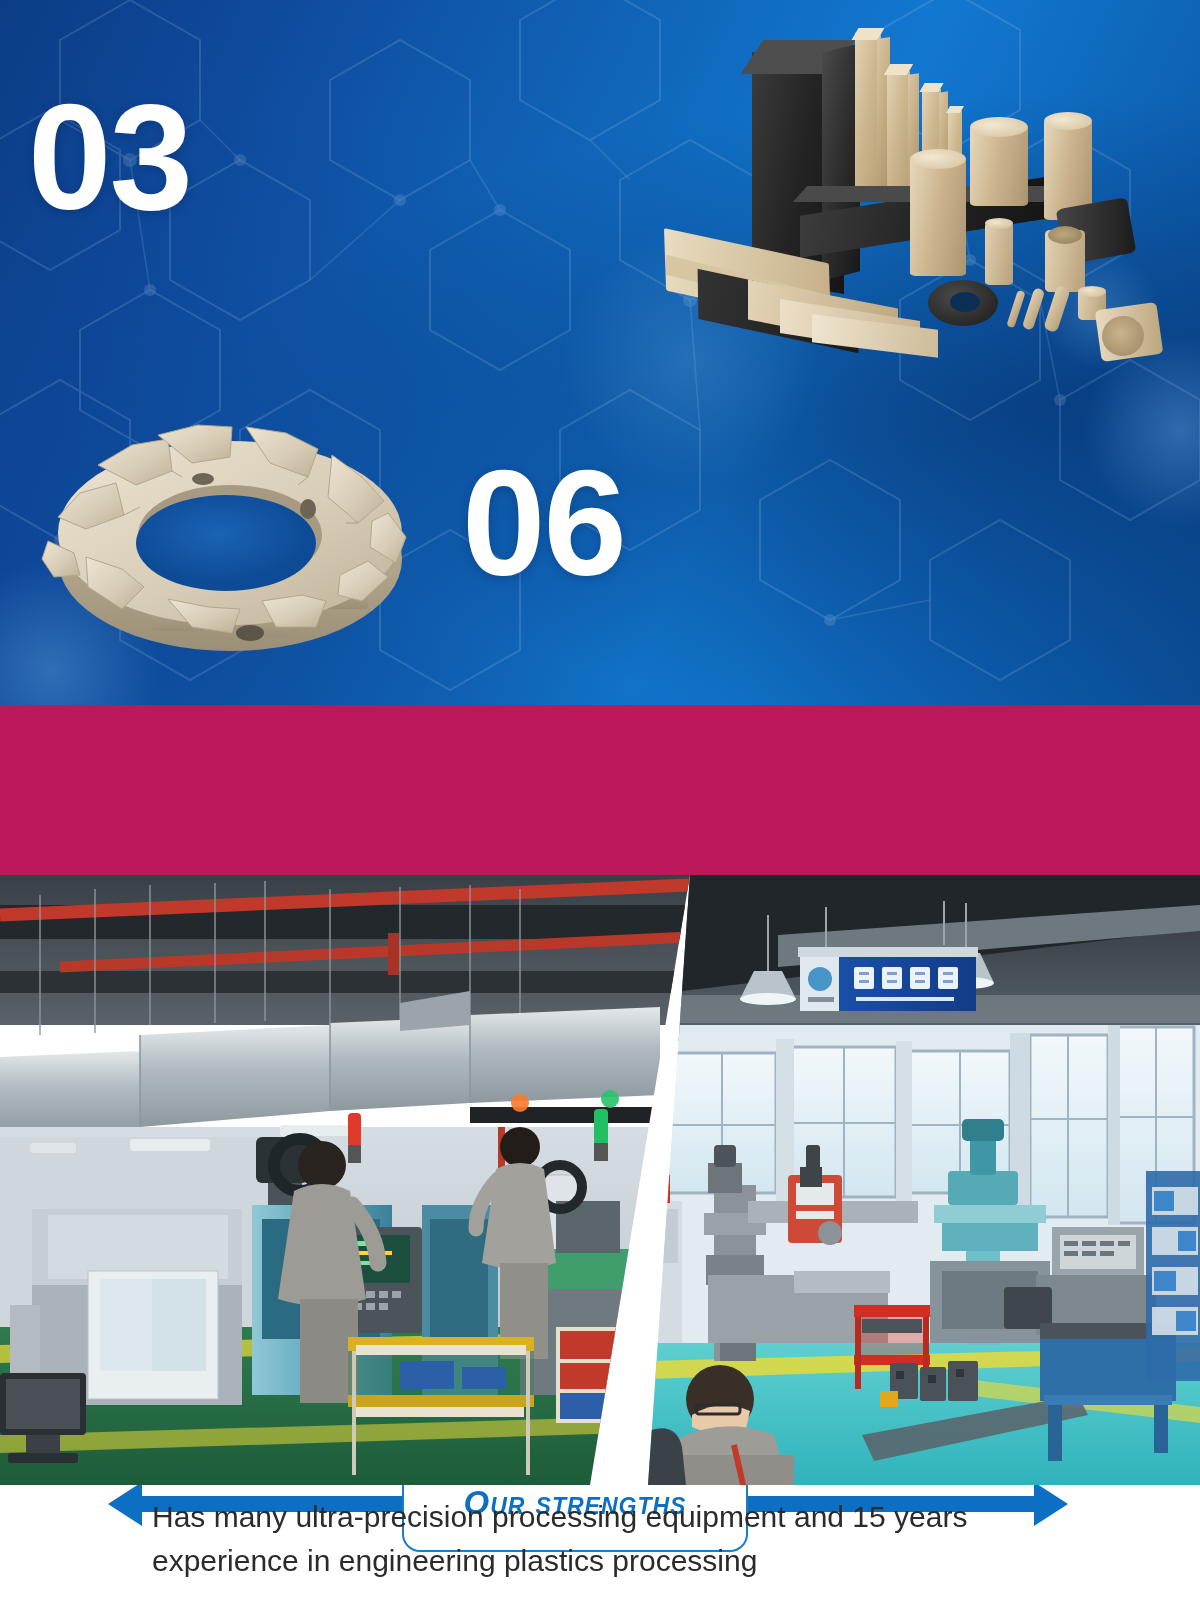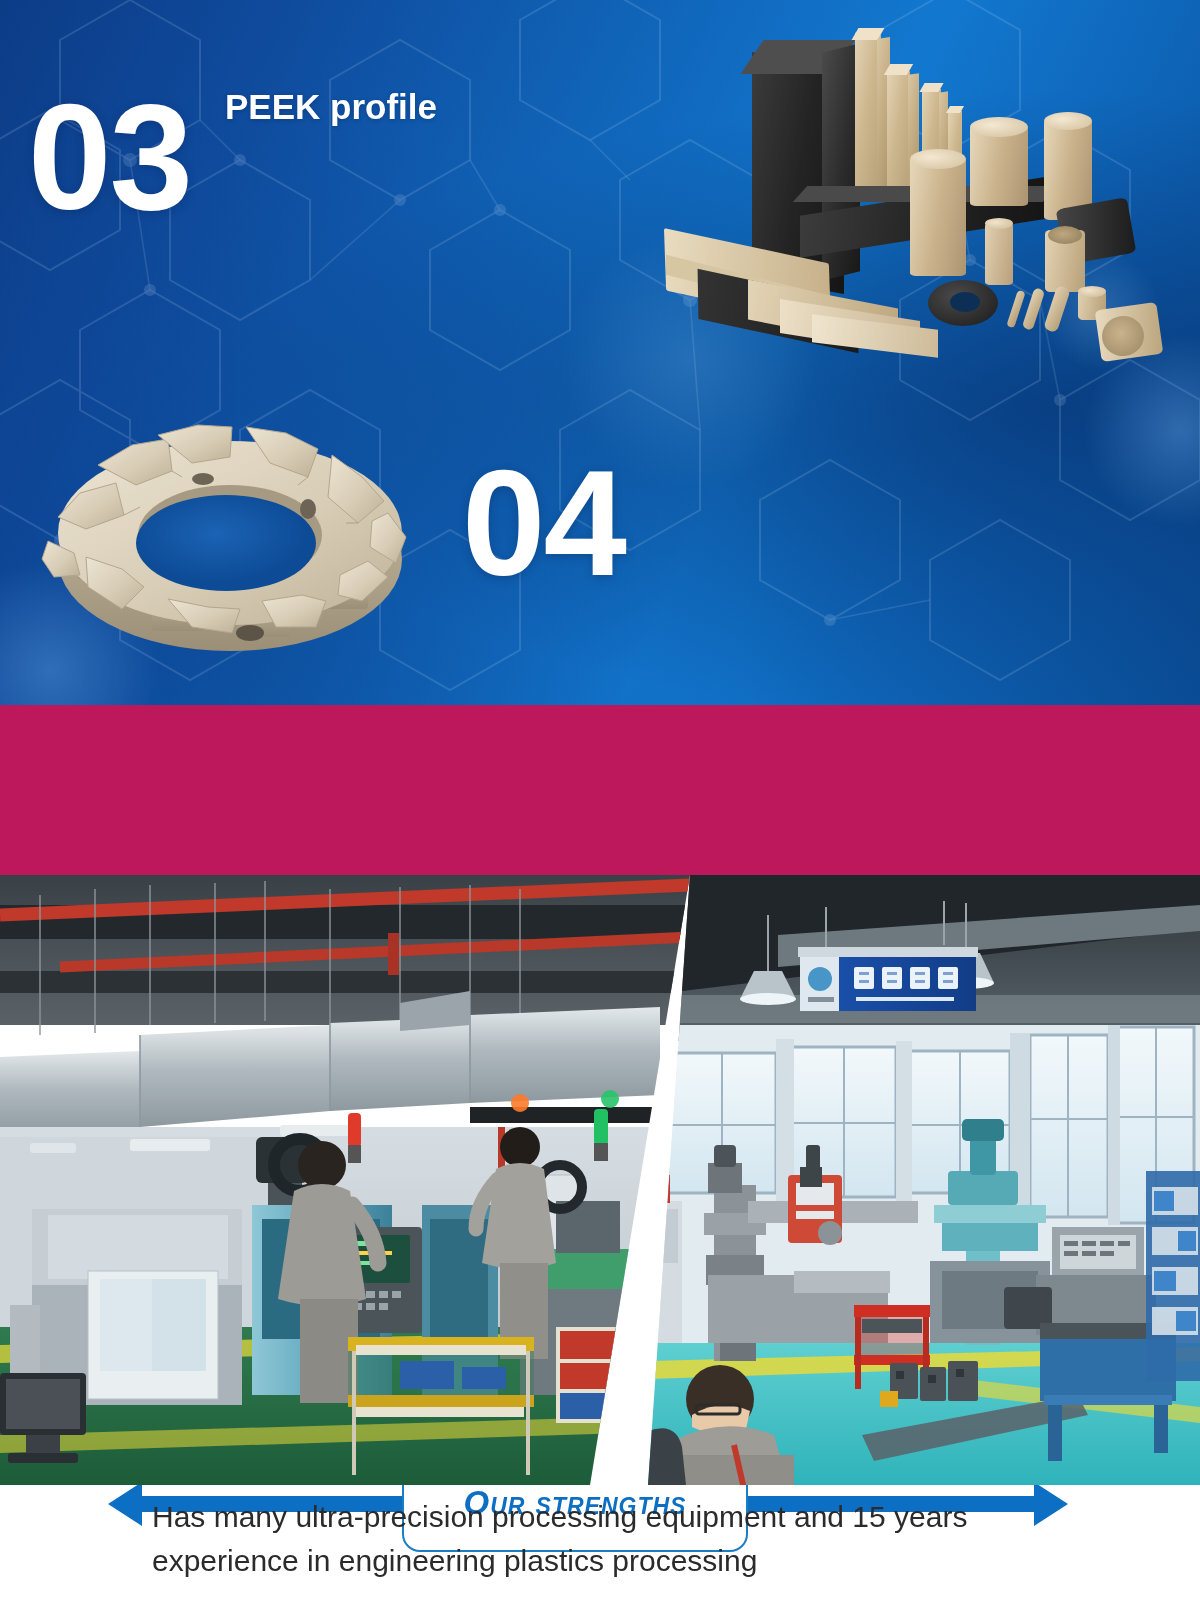--- a/index.html
+++ b/index.html
@@ -128,21 +128,20 @@
           <circle cx="830" cy="620" r="6"></circle>
       </g>
     </svg>
 
     <div class="blob" style="left:-60px;top:560px;width:220px;height:220px;background:radial-gradient(circle,rgba(120,185,245,.32),rgba(120,185,245,0) 70%);"></div>
     <div class="blob" style="left:560px;top:230px;width:260px;height:260px;background:radial-gradient(circle,rgba(130,195,250,.20),rgba(130,195,250,0) 70%);"></div>
     <div class="blob" style="left:1080px;top:330px;width:200px;height:200px;background:radial-gradient(circle,rgba(105,170,235,.40),rgba(105,170,235,0) 68%);"></div>
     <div class="blob" style="left:1040px;top:250px;width:120px;height:120px;background:radial-gradient(circle,rgba(150,205,250,.22),rgba(150,205,250,0) 70%);"></div>
 
     <div class="num" style="left:28px; top:82px;">03</div>
-    <div class="ttl" style="left:225px; top:88px; width:430px;">PEEK profile</div>
 
     <div class="peekphoto">
 
       <div class="pp blk" style="left:92px;top:42px;width:92px;height:226px;transform:skewY(10deg);"></div>
       <div class="pp" style="left:92px;top:22px;width:92px;height:34px;background:#4e4e4e;transform:skew(-34deg,0deg);"></div>
       <div class="pp blk2" style="left:162px;top:30px;width:38px;height:228px;transform:skewY(-14deg);"></div>
 
       <div class="pp tan" style="left:195px;top:16px;width:26px;height:160px;transform:skewY(6deg);"></div>
       <div class="pp" style="left:195px;top:10px;width:26px;height:12px;background:#efe2c8;transform:skew(-30deg,0deg);"></div>
       <div class="pp tan2" style="left:217px;top:20px;width:13px;height:158px;transform:skewY(-8deg);"></div>
@@ -192,21 +191,21 @@
       <div class="pp" style="left:442px;top:298px;width:42px;height:40px;background:radial-gradient(ellipse at 45% 42%,#c8b38c,#9b8663);border-radius:50%;transform:rotate(-8deg);"></div>
 
       <div class="pp" style="left:5px;top:228px;width:165px;height:62px;background:linear-gradient(100deg,#e9dcc0,#c5af88);transform:skewY(14deg) rotate(-2deg);border-radius:2px;"></div>
       <div class="pp" style="left:6px;top:258px;width:170px;height:20px;background:#d6c6a2;transform:skewY(14deg);"></div>
       <div class="pp" style="left:38px;top:268px;width:160px;height:50px;background:linear-gradient(100deg,#333,#1a1a1a);transform:skewY(13deg) rotate(-1deg);"></div>
       <div class="pp" style="left:88px;top:276px;width:150px;height:40px;background:linear-gradient(100deg,#e3d4b6,#bda77f);transform:skewY(11deg);"></div>
       <div class="pp" style="left:120px;top:292px;width:140px;height:34px;background:linear-gradient(100deg,#ece0c7,#c7b290);transform:skewY(9deg);"></div>
       <div class="pp" style="left:152px;top:304px;width:126px;height:28px;background:linear-gradient(100deg,#efe5cf,#cdba98);transform:skewY(7deg);"></div>
     </div>
 
-    <div class="num" style="left:462px; top:448px;">04</div>
+    <div class="num" style="left:462px; top:448px;">06</div>
 
     <div class="gearwrap">
       <svg viewBox="0 0 380 255" width="380" height="255">
         <defs>
           <linearGradient id="gTop" x1="0" y1="0" x2="1" y2="1">
             <stop offset="0%" stop-color="#ece4d3"></stop>
             <stop offset="55%" stop-color="#d8cdb6"></stop>
             <stop offset="100%" stop-color="#bfb198"></stop>
           </linearGradient>
           <linearGradient id="gSide" x1="0" y1="0" x2="0" y2="1">

